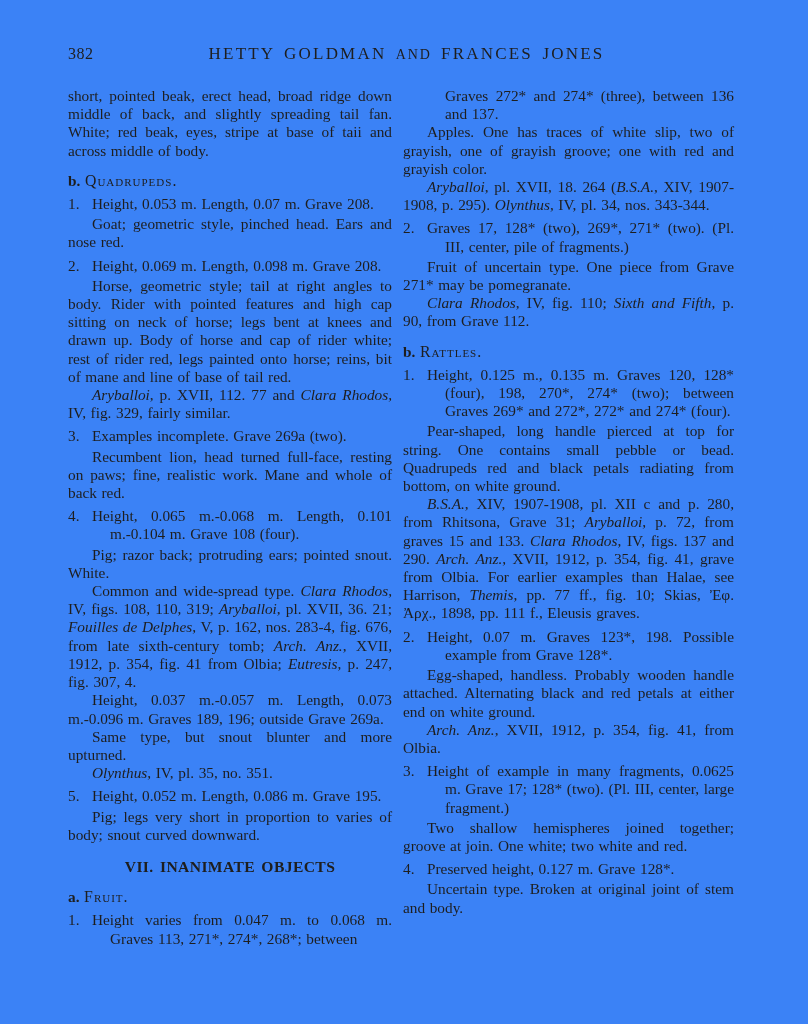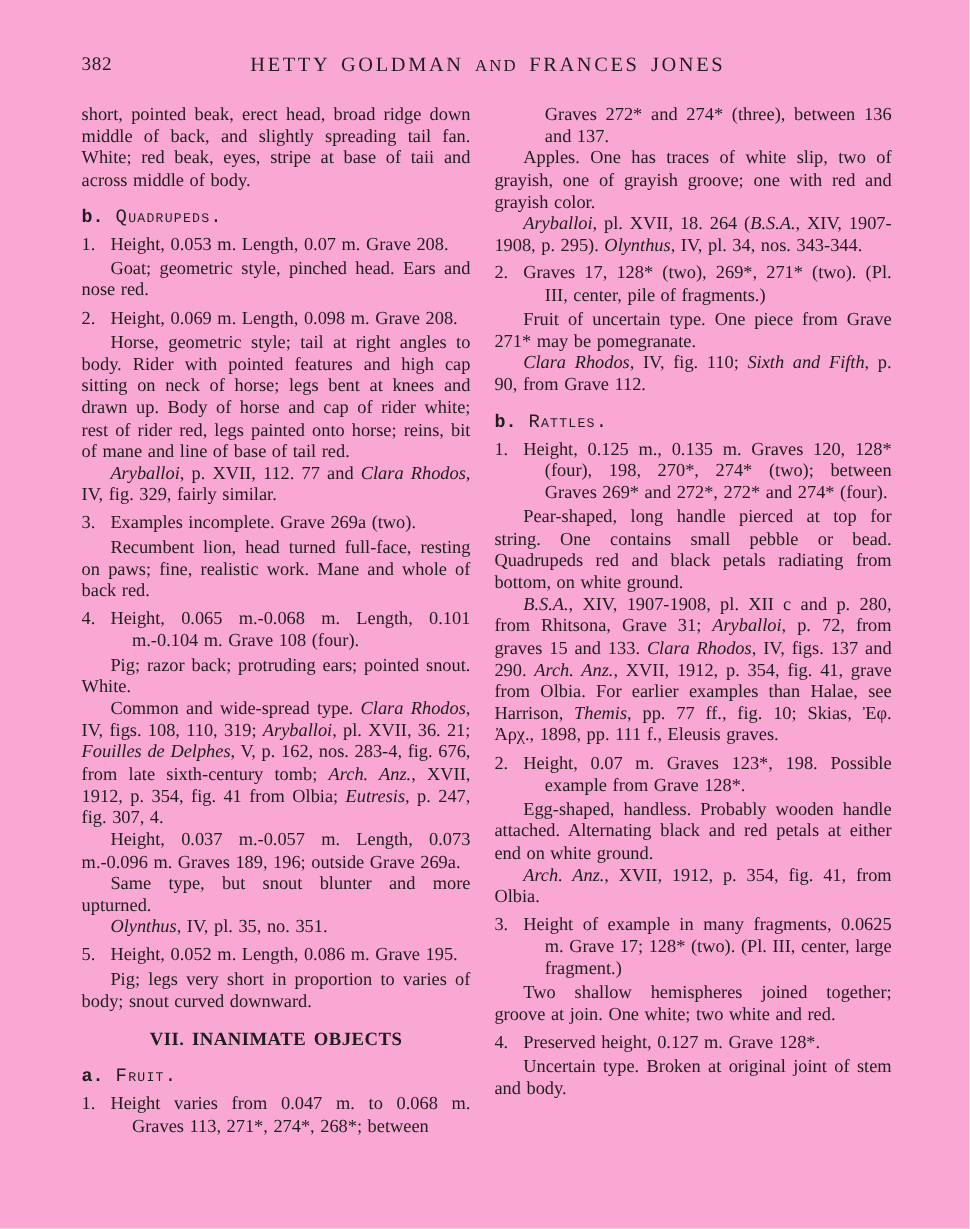--- a/index.html
+++ b/index.html
@@ -1,21 +1,21 @@
 <!DOCTYPE html>
 <html><head>
 <meta charset="utf-8">
 <style>
   html, body { margin: 0; padding: 0; background: #ffffff; }
   .page {
     position: relative;
     width: 808px;
     height: 1024px;
     box-sizing: border-box;
-    background: #f9a8d4;
+    background: #3b82f6;
     color: #1e1e1e;
     font-family: "Liberation Serif", "DejaVu Serif", serif;
     padding: 44px 63px 0 68px;
     overflow: hidden;
   }
   .running-head {
     position: relative;
     height: 22px;
     margin-bottom: 21px;
   }
@@ -31,21 +31,21 @@
     letter-spacing: 2.2px;
     word-spacing: 3px;
     white-space: nowrap;
   }
   .head-title .and {
     font-size: 14px;
     letter-spacing: 1.8px;
   }
   .columns {
     display: flex;
-    gap: 20px;
+    gap: 11px;
   }
   .col {
     width: 324px;
     font-size: 15.3px;
     line-height: 18.2px;
     text-align: justify;
     word-spacing: 0.8px;
   }
   .col-right { width: 331px; }
   .blk { margin: 0; }
@@ -55,21 +55,21 @@
   .num {
     padding-left: 42px;
     text-indent: -42px;
     margin: 5px 0 2px;
   }
   .item-no {
     display: inline-block;
     width: 24px;
     text-indent: 0;
   }
-  .sub { margin: 12px 0 5px; text-indent: 0; font-family: Liberation Mono, monospace; }
+  .sub { margin: 12px 0 5px; text-indent: 0; }
   .sub-letter { font-weight: bold; }
   .sc { font-variant: small-caps; letter-spacing: 1px; font-size: 15.8px; }
   .main {
     margin: 14px 0 8px;
     text-align: center;
     text-indent: 0;
     font-weight: bold;
     font-size: 15.6px;
     letter-spacing: 0.4px;
     word-spacing: 2px;

